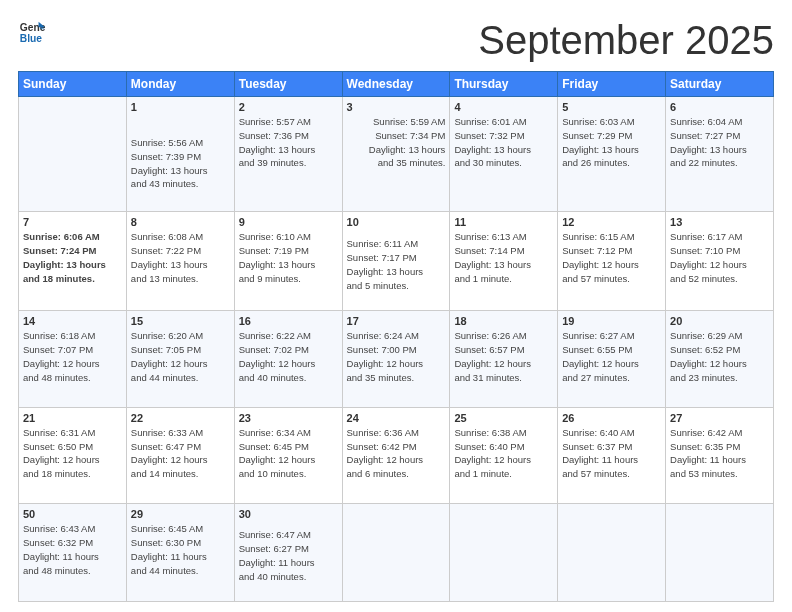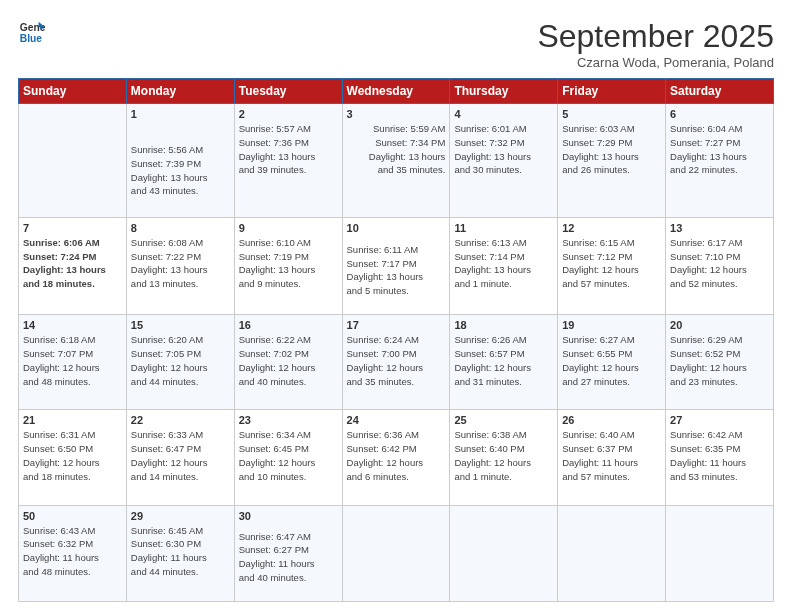--- a/index.html
+++ b/index.html
@@ -29,37 +29,37 @@
       gap: 4px;
     }
     .logo-icon {
       width: 28px;
       height: 28px;
     }
     .title-block {
       text-align: right;
     }
     .month-title {
-      font-size: 32px;
+      font-size: 40px;
       color: #333;
       font-weight: normal;
     }
     .subtitle {
       font-size: 13px;
       color: #555;
     }
     .calendar {
       flex: 1;
       border: 1px solid #ccc;
       border-collapse: collapse;
       width: 100%;
       table-layout: fixed;
     }
     .calendar th {
-      background: #b91c1c;
+      background: #3b82f6;
       color: #fff;
       font-size: 12px;
       font-weight: bold;
       padding: 5px 4px;
       text-align: left;
       border: 1px solid #2b6cb0;
     }
     .calendar td {
       vertical-align: top;
       font-size: 9.5px;
@@ -89,21 +89,20 @@
     <div class="logo">
       <svg class="logo-icon" viewBox="0 0 30 30">
         <text x="2" y="14" font-size="11" font-weight="bold" fill="#333">General</text>
         <text x="2" y="26" font-size="11" font-weight="bold" fill="#1a6ab1">Blue</text>
         <polygon points="22,4 29,10 22,10" fill="#1a6ab1"></polygon>
         <polygon points="24,8 29,12 24,12" fill="#1a6ab1" opacity="0.6"></polygon>
       </svg>
     </div>
     <div class="title-block">
       <div class="month-title">September 2025</div>
-      <div class="subtitle">Czarna Woda, Pomerania, Poland</div>
     </div>
   </div>
 
   <table class="calendar">
     <thead>
       <tr>
         <th>Sunday</th>
         <th>Monday</th>
         <th>Tuesday</th>
         <th>Wednesday</th>

